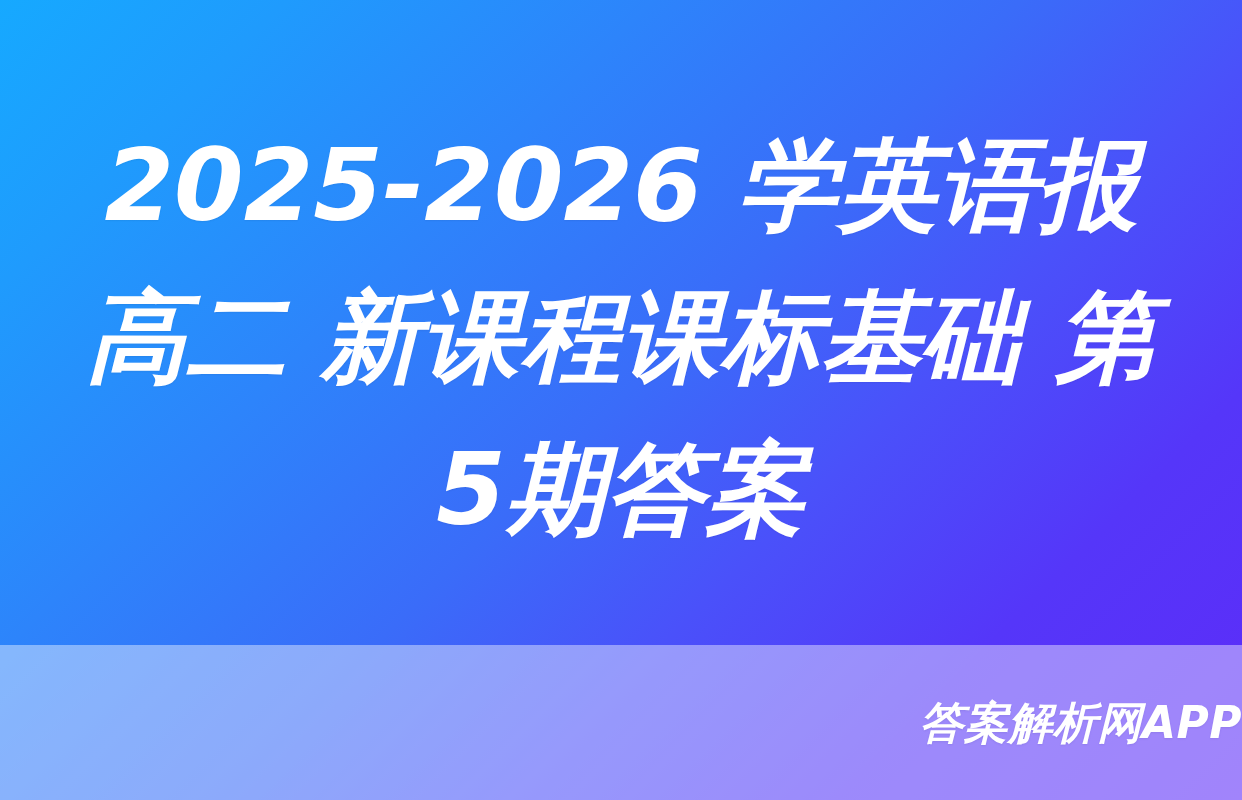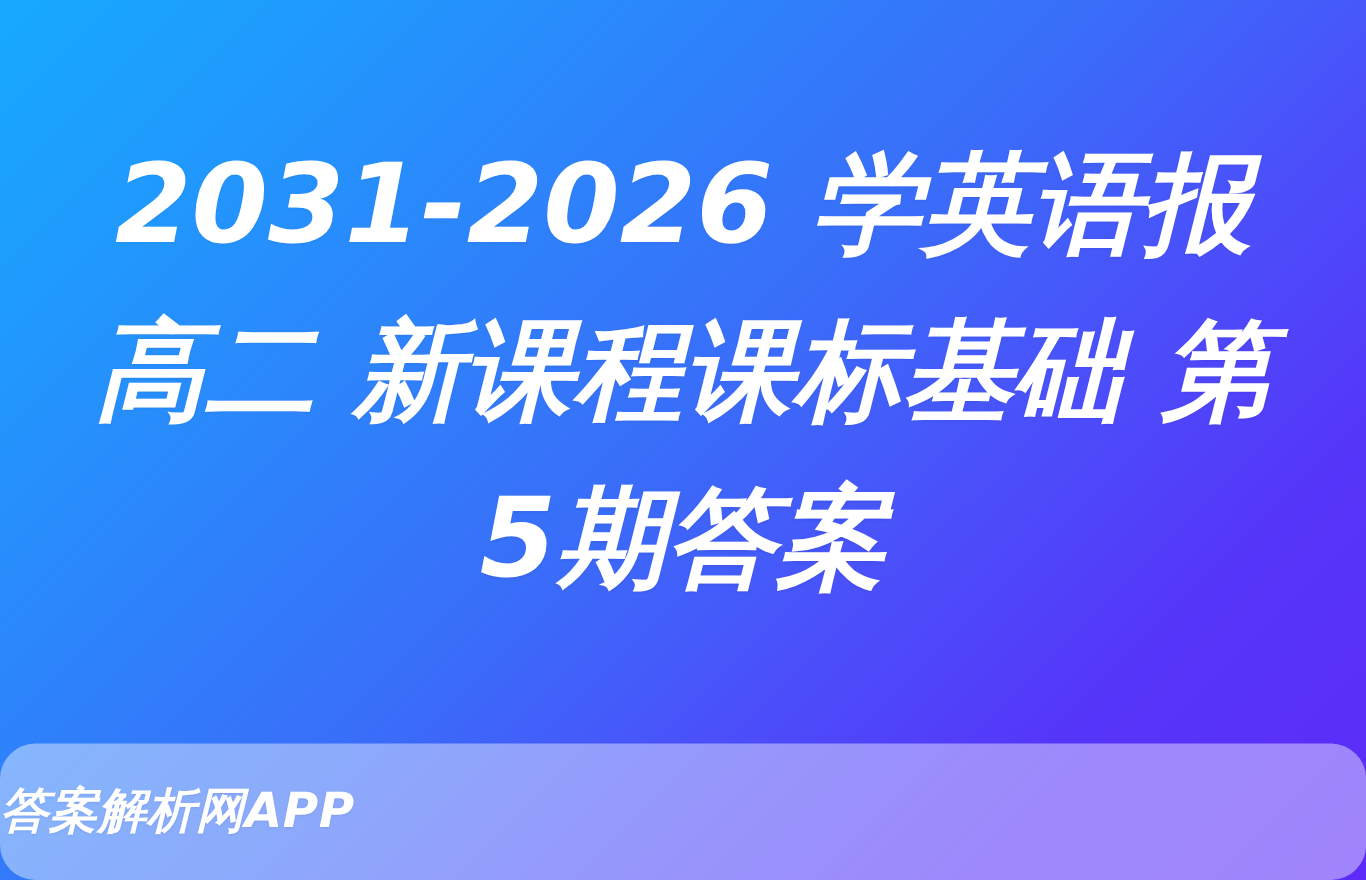--- a/index.html
+++ b/index.html
@@ -55,46 +55,45 @@
     word-break: break-word;
     text-shadow: 0 1px 2px rgba(0,0,0,0.06);
   }
 
   
   #watermark-band {
     position: absolute;
     left: 0;
     right: 0;
     bottom: 0;
-    height: 124px;
+    height: 155px;
     background: rgba(255,255,255,0.42);
     display: flex;
     align-items: center;
-    justify-content: flex-start;
-    border-radius: 32px;
+    justify-content: flex-end;
   }
 
   #watermark-text {
     color: #ffffff;
     font-family: "DejaVu Sans", "Liberation Sans", sans-serif;
     font-size: 44px;
     font-weight: 700;
     font-style: italic;
     line-height: 1;
     letter-spacing: 0.5px;
     white-space: nowrap;
     text-shadow: 0 1px 2px rgba(60,60,140,0.12);
   }
 </style>
 </head>
 <body>
 
 <div id="card">
 
   <div id="title-block">
-    <div id="title-text">2031-2026 学英语报 高二 新课程课标基础 第5期答案</div>
+    <div id="title-text">2025-2026 学英语报 高二 新课程课标基础 第5期答案</div>
   </div>
 
   <div id="watermark-band">
     <div id="watermark-text">答案解析网APP</div>
   </div>
 
 </div>
 
 </body></html>

